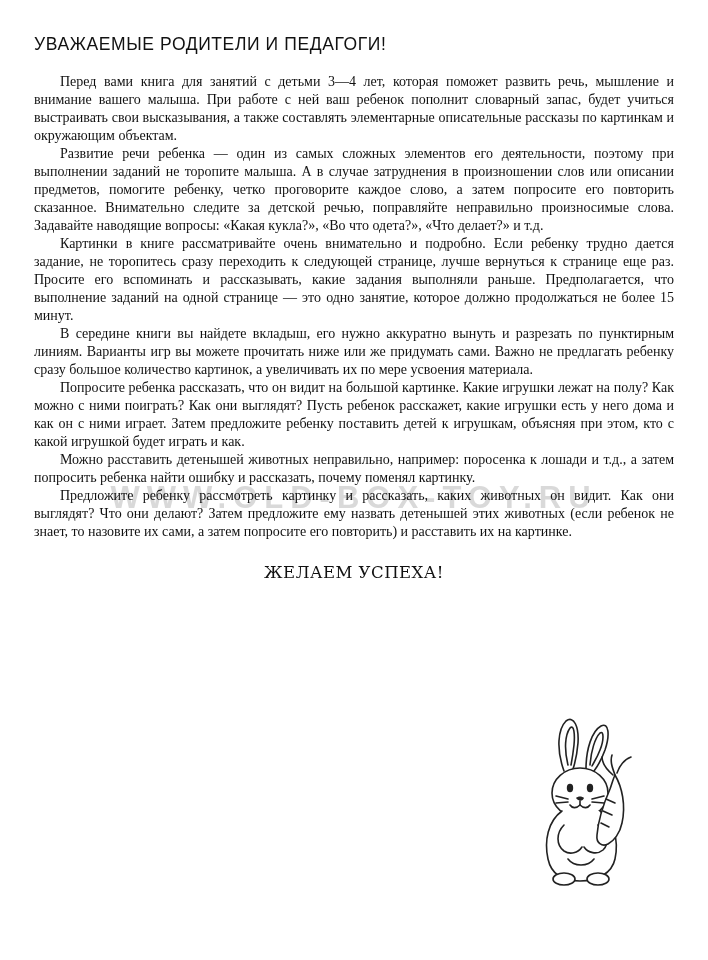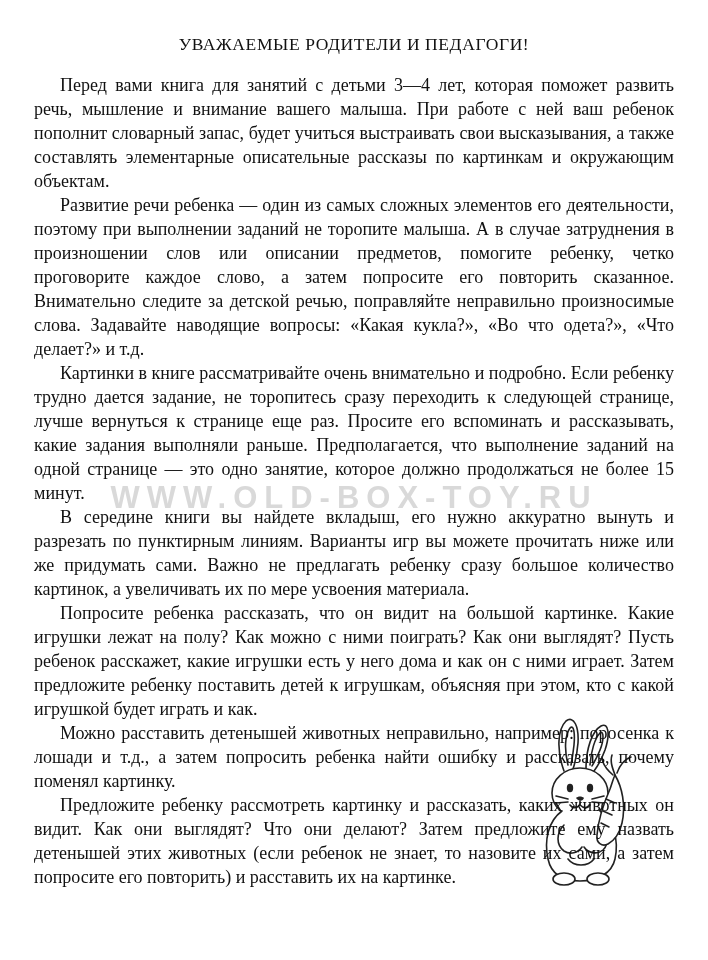--- a/index.html
+++ b/index.html
@@ -16,30 +16,29 @@
     position: relative;
   }
   .page {
     position: relative;
     width: 708px;
     height: 960px;
     box-sizing: border-box;
     padding: 26px 34px 10px 34px;
   }
   .doc-title {
-    text-align: center;
     font-size: 17.5px;
     letter-spacing: 0.6px;
     font-weight: normal;
     margin: 8px 0 18px 0;
-    font-family: Liberation Serif, serif;
+    font-family: Liberation Sans, sans-serif;
   }
   .para {
-    font-size: 18px;
-    line-height: 24px;
+    font-size: 14px;
+    line-height: 18px;
     text-align: justify;
     text-justify: inter-word;
     text-indent: 26px;
     margin: 8px 0 0 0;
     hyphens: manual;
   }
   .section-title {
     text-align: center;
     font-size: 16.5px;
     font-weight: bold;
@@ -135,14 +134,15 @@
     <p class="para">Перед вами книга для занятий с детьми 3—4 лет, которая поможет развить речь, мышление и внимание вашего малыша. При работе с ней ваш ребенок пополнит словарный запас, будет учиться выстраивать свои высказывания, а также составлять элементарные описательные рассказы по картинкам и окружающим объектам.</p>
     <p class="para">Развитие речи ребенка — один из самых сложных элементов его деятельности, поэтому при выполнении заданий не торопите малыша. А в случае затруднения в произношении слов или описании предметов, помогите ребенку, четко проговорите каждое слово, а затем попросите его повторить сказанное. Внимательно следите за детской речью, поправляйте неправильно произносимые слова. Задавайте наводящие вопросы: «Какая кукла?», «Во что одета?», «Что делает?» и т.д.</p>
     <p class="para">Картинки в книге рассматривайте очень внимательно и подробно. Если ребенку трудно дается задание, не торопитесь сразу переходить к следующей странице, лучше вернуться к странице еще раз. Просите его вспоминать и рассказывать, какие задания выполняли раньше. Предполагается, что выполнение заданий на одной странице — это одно занятие, которое должно продолжаться не более 15 минут.</p>
     <p class="para">В середине книги вы найдете вкладыш, его нужно аккуратно вынуть и разрезать по пунктирным линиям. Варианты игр вы можете прочитать ниже или же придумать сами. Важно не предлагать ребенку сразу большое количество картинок, а увеличивать их по мере усвоения материала.</p>
 
     <p class="para">Попросите ребенка рассказать, что он видит на большой картинке. Какие игрушки лежат на полу? Как можно с ними поиграть? Как они выглядят? Пусть ребенок расскажет, какие игрушки есть у него дома и как он с ними играет. Затем предложите ребенку поставить детей к игрушкам, объясняя при этом, кто с какой игрушкой будет играть и как.</p>
 
     <p class="para">Можно расставить детенышей животных неправильно, например: поросенка к лошади и т.д., а затем попросить ребенка найти ошибку и рассказать, почему поменял картинку.</p>
     <p class="para">Предложите ребенку рассмотреть картинку и рассказать, каких животных он видит. Как они выглядят? Что они делают? Затем предложите ему назвать детенышей этих животных (если ребенок не знает, то назовите их сами, а затем попросите его повторить) и расставить их на картинке.</p>
 
+    <div class="closing">ЖЕЛАЕМ УСПЕХА!</div>
   </div>
 </div>
 
 </body></html>

